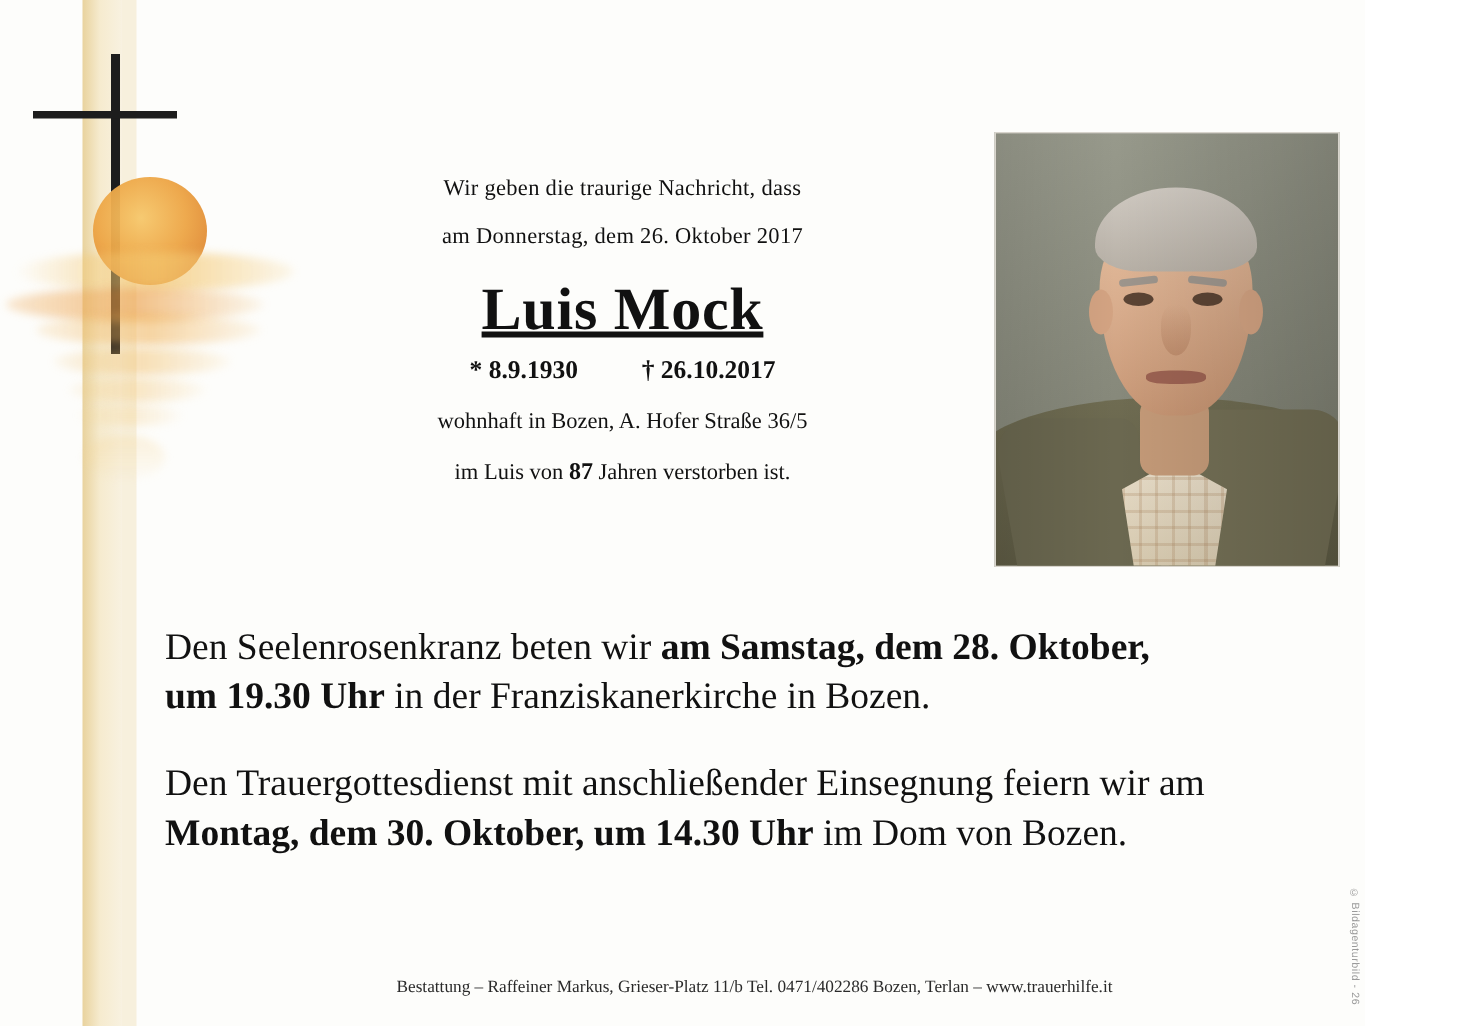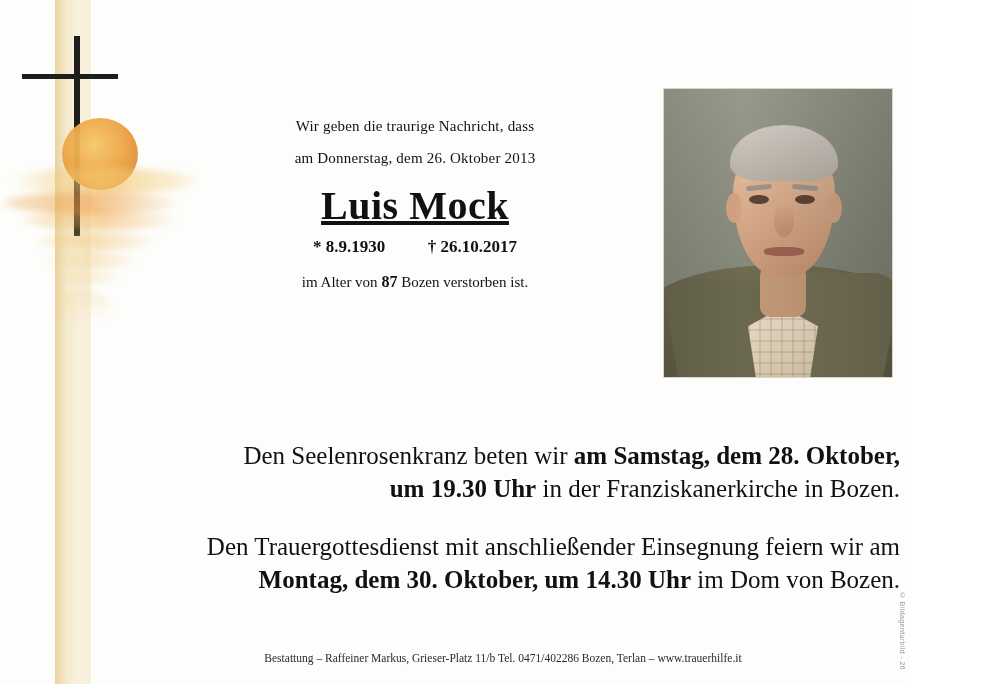--- a/index.html
+++ b/index.html
@@ -252,23 +252,23 @@
   }
   .age {
     font-size: 15px;
     margin: 0;
   }
   .age b { font-size: 16px; }
 
   .body-block {
     position: absolute;
     left: 110px;
-    top: 440px;
+    top: 416px;
     width: 790px;
-    text-align: right;
+    text-align: left;
   }
   .para {
     font-size: 25px;
     line-height: 1.30;
     margin: 0 0 26px 0;
   }
   .para:last-child { margin-bottom: 4px; }
   .para b { font-weight: bold; }
 
   .footer {
@@ -328,29 +328,30 @@
     <div class="p-brow-r"></div>
     <div class="p-eye-l"></div>
     <div class="p-eye-r"></div>
     <div class="p-nose"></div>
     <div class="p-mouth"></div>
     <div class="p-shadow"></div>
   </div>
 
   <div class="head-block">
     <p class="line-small">Wir geben die traurige Nachricht, dass</p>
-    <p class="line-small">am Donnerstag, dem 26. Oktober 2013</p>
+    <p class="line-small">am Donnerstag, dem 26. Oktober 2017</p>
     <h1 class="name">Luis Mock</h1>
     <p class="dates">
       <span>* 8.9.1930</span>
       <span class="sep"></span>
       <span>† 26.10.2017</span>
     </p>
+    <p class="addr">wohnhaft in Bozen, A. Hofer Straße 36/5</p>
     <p class="age">
-      <span>im Alter von </span><b>87</b><span> Bozen verstorben ist.</span>
+      <span>im Luis von </span><b>87</b><span> Jahren verstorben ist.</span>
     </p>
   </div>
 
   <div class="body-block">
     <p class="para">
       <span>Den Seelenrosenkranz beten wir </span><b>am Samstag, dem 28. Oktober,</b><br>
       <b>um 19.30 Uhr</b><span> in der Franziskanerkirche in Bozen.</span>
     </p>
     <p class="para">
       <span>Den Trauergottesdienst mit anschließender Einsegnung feiern wir am</span><br>

